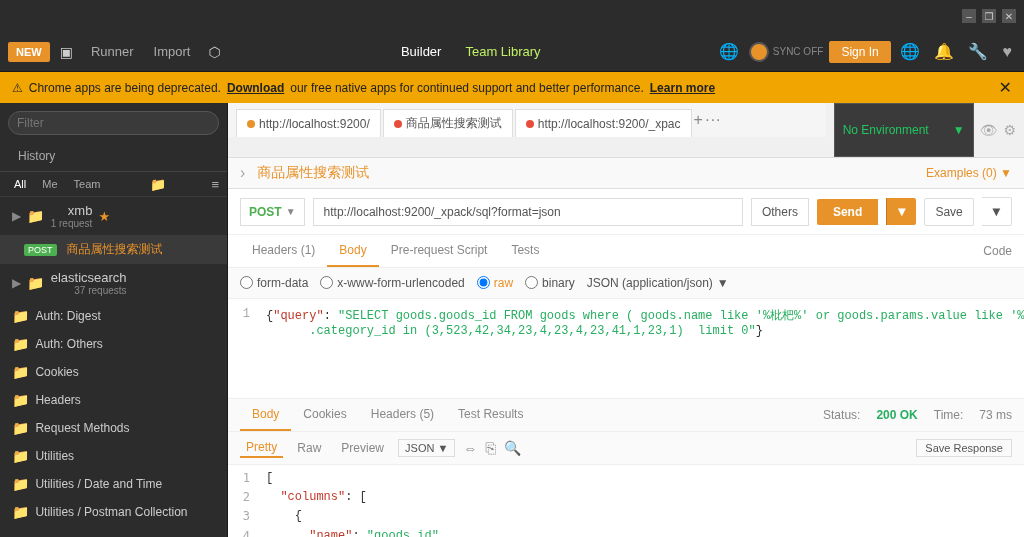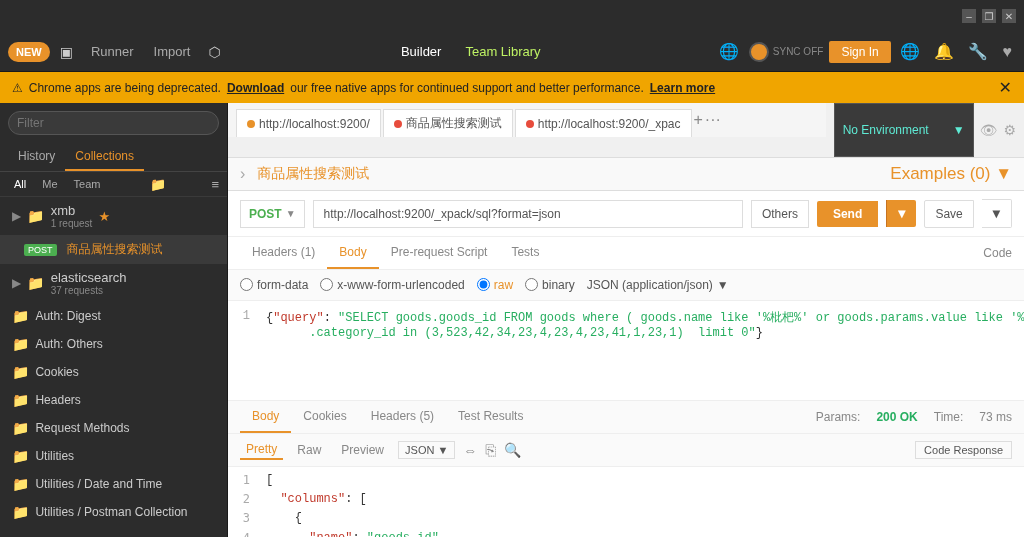--- a/index.html
+++ b/index.html
@@ -5,21 +5,21 @@
     * { box-sizing: border-box; margin: 0; padding: 0; }
     body { font-family: -apple-system, BlinkMacSystemFont, 'Segoe UI', Arial, sans-serif; font-size: 12px; background: #1a1a1a; color: #ccc; overflow: hidden; }
 
     
     .title-bar { display: flex; align-items: center; background: #2c2c2c; height: 32px; padding: 0 8px; gap: 8px; }
     .title-bar-controls { display: flex; gap: 6px; margin-left: auto; }
     .title-bar-control { width: 14px; height: 14px; background: #555; border: none; color: #ccc; cursor: pointer; display: flex; align-items: center; justify-content: center; font-size: 10px; }
 
     
     .top-nav { display: flex; align-items: center; background: #2c2c2c; height: 40px; border-bottom: 1px solid #1a1a1a; padding: 0 8px; gap: 4px; }
-    .new-btn { background: #e8922a; color: white; font-weight: bold; font-size: 11px; padding: 4px 8px; border: none; cursor: pointer; border-radius: 10px; }
+    .new-btn { background: #e8922a; color: white; font-weight: bold; font-size: 11px; padding: 4px 8px; border: none; cursor: pointer; border-radius: 2px; }
     .nav-icon-btn { background: none; border: none; color: #ccc; cursor: pointer; padding: 4px 6px; font-size: 14px; display: flex; align-items: center; }
     .nav-text-btn { background: none; border: none; color: #aaa; cursor: pointer; padding: 4px 8px; font-size: 13px; }
     .nav-title { flex: 1; text-align: center; display: flex; justify-content: center; gap: 24px; }
     .nav-title-item { color: #bef264; cursor: pointer; font-size: 13px; padding: 4px 0; }
     .nav-title-item.active { color: white; }
     .nav-right { display: flex; align-items: center; gap: 6px; margin-left: auto; }
     .sync-area { display: flex; align-items: center; gap: 4px; }
     .sync-dot { width: 20px; height: 20px; border-radius: 50%; background: #e8922a; border: 2px solid #555; }
     .sync-text { color: #888; font-size: 10px; }
     .sign-in-btn { background: #e8922a; color: white; border: none; padding: 4px 12px; cursor: pointer; font-size: 12px; border-radius: 2px; }
@@ -39,40 +39,40 @@
     .sidebar-search input { width: 100%; background: #3a3a3a; border: 1px solid #555; color: #ccc; padding: 4px 8px; border-radius: 12px; font-size: 12px; outline: none; }
     .sidebar-tabs { display: flex; border-bottom: 1px solid #444; padding: 0 8px; }
     .sidebar-tab { padding: 6px 10px; cursor: pointer; color: #aaa; font-size: 12px; border-bottom: 2px solid transparent; }
     .sidebar-tab.active { color: #e8922a; border-bottom-color: #e8922a; }
     .sidebar-filter { display: flex; align-items: center; padding: 4px 8px; gap: 4px; border-bottom: 1px solid #3a3a3a; }
     .filter-btn { background: none; border: none; color: #aaa; cursor: pointer; font-size: 11px; padding: 2px 6px; }
     .filter-btn.active { color: white; }
     .filter-icon-btn { background: none; border: none; color: #aaa; cursor: pointer; font-size: 13px; margin-left: auto; }
     .sidebar-list { flex: 1; overflow-y: auto; }
     .sidebar-item { padding: 6px 12px; cursor: pointer; display: flex; align-items: center; gap: 6px; }
-    .sidebar-item-header { display: flex; flex-direction: column; }
+    .sidebar-item-header { display: flex; flex-direction: column; align-items: flex-end; }
     .xmb-item { display: flex; align-items: center; padding: 6px 12px; gap: 6px; }
     .xmb-star { color: #e8922a; font-size: 13px; }
     .post-tag { background: #4CAF50; color: white; font-size: 9px; padding: 1px 4px; border-radius: 2px; margin-right: 4px; }
     .active-request { background: #3a3a3a; }
 
     
     .content { flex: 1; display: flex; flex-direction: column; background: #fff; color: #333; overflow: hidden; }
     .request-tabs { display: flex; align-items: center; background: #f5f5f5; border-bottom: 1px solid #ddd; padding: 0 8px; height: 34px; gap: 2px; }
     .req-tab { display: flex; align-items: center; background: #fff; border: 1px solid #ddd; border-bottom: none; padding: 4px 10px; font-size: 12px; color: #555; cursor: pointer; gap: 4px; height: 28px; margin-top: 6px; }
     .req-tab.active { background: #fff; border-bottom-color: white; }
     .req-tab-dot { width: 8px; height: 8px; border-radius: 50%; background: #e74c3c; }
     .req-tab-dot.orange { background: #e8922a; }
     .tab-add-btn { background: none; border: none; cursor: pointer; font-size: 16px; color: #888; }
     .tab-more-btn { background: none; border: none; cursor: pointer; font-size: 16px; color: #888; }
 
     
     .req-header { display: flex; align-items: center; padding: 6px 12px; background: #f9f9f9; border-bottom: 1px solid #ddd; gap: 8px; }
     .req-title { font-size: 14px; color: #e8922a; font-weight: 500; flex: 1; }
-    .examples-btn { color: #e8922a; font-size: 17px; cursor: pointer; background: none; border: none; }
+    .examples-btn { color: #e8922a; font-size: 12px; cursor: pointer; background: none; border: none; }
 
     
     .request-bar { display: flex; align-items: center; padding: 8px 12px; gap: 8px; background: #fff; border-bottom: 1px solid #eee; }
     .method-select { background: white; border: 1px solid #ddd; padding: 6px 8px; font-size: 12px; cursor: pointer; display: flex; align-items: center; gap: 4px; color: #4CAF50; font-weight: bold; }
     .method-select .chevron { color: #888; font-size: 10px; }
     .url-input { flex: 1; border: 1px solid #ddd; padding: 6px 10px; font-size: 12px; outline: none; color: #555; }
     .params-btn { background: none; border: 1px solid #ddd; padding: 6px 10px; font-size: 12px; cursor: pointer; color: #555; }
     .send-btn { background: #e8922a; color: white; border: none; padding: 6px 16px; font-size: 12px; cursor: pointer; font-weight: 700; border-radius: 2px 0 0 2px; }
     .send-dropdown { background: #e8922a; color: white; border: none; padding: 6px 8px; cursor: pointer; border-left: 1px solid #c77320; border-radius: 0 2px 2px 0; }
     .save-btn { background: none; border: 1px solid #ddd; padding: 6px 10px; font-size: 12px; cursor: pointer; color: #555; border-radius: 2px 0 0 2px; }
@@ -112,21 +112,21 @@
     .format-select { background: none; border: 1px solid #ddd; padding: 2px 6px; font-size: 11px; cursor: pointer; color: #555; }
     .resp-icon-btn { background: none; border: none; font-size: 14px; color: #888; cursor: pointer; }
     .save-resp-btn { background: none; border: 1px solid #ddd; padding: 2px 8px; font-size: 11px; cursor: pointer; color: #555; margin-left: auto; }
 
     
     .response-body { flex: 1; overflow-y: auto; background: #fff; padding: 0; display: flex; }
     .resp-line-numbers { padding: 4px 8px; color: #aaa; text-align: right; min-width: 30px; user-select: none; font-family: monospace; font-size: 12px; line-height: 1.6; }
     .resp-code { flex: 1; padding: 4px 8px; font-family: 'Courier New', monospace; font-size: 12px; color: #333; white-space: pre; line-height: 1.6; }
 
     
-    .env-select { display: flex; align-items: center; border: 1px solid #555; background: #3a3a3a; color: #5eead4; padding: 19px 8px; gap: 4px; font-size: 12px; cursor: pointer; min-width: 140px; }
+    .env-select { display: flex; align-items: center; border: 1px solid #555; background: #3a3a3a; color: #22c55e; padding: 19px 8px; gap: 4px; font-size: 12px; cursor: pointer; min-width: 140px; }
     .env-select .chevron { margin-left: auto; }
     .env-icon-btn { background: none; border: none; color: #aaa; cursor: pointer; font-size: 14px; }
 
     
     ::-webkit-scrollbar { width: 6px; height: 6px; }
     ::-webkit-scrollbar-track { background: #f1f1f1; }
     ::-webkit-scrollbar-thumb { background: #ccc; border-radius: 3px; }
   </style>
 </head>
 <body>
@@ -174,21 +174,20 @@
 </div>
 
 <div class="main-layout">
 
   <div class="sidebar">
     <div class="sidebar-search">
       <input type="text" placeholder="Filter" style="">
     </div>
     <div class="sidebar-tabs">
       <div class="sidebar-tab">History</div>
-      <div class="sidebar-tab active">Collections</div>
     </div>
     <div class="sidebar-filter">
       <button class="filter-btn active">All</button>
       <button class="filter-btn">Me</button>
       <button class="filter-btn">Team</button>
       <button class="filter-icon-btn">📁</button>
       <button class="filter-icon-btn">≡</button>
     </div>
     <div class="sidebar-list">
 
@@ -338,39 +337,39 @@
       <div class="code-content">{<span class="code-key">"query"</span>: <span class="code-string">"SELECT goods.goods_id FROM goods where ( goods.name like '%枇杷%' or goods.params.value like '%枇杷%' or goods.params.value like '%枇杷%' ) and goods</span>
       <span class="code-string">.category_id in (3,523,42,34,23,4,23,4,23,41,1,23,1)  limit 0"</span>}</div>
     </div>
 
     <div class="response-tabs">
       <div class="resp-tab active">Body</div>
       <div class="resp-tab">Cookies</div>
       <div class="resp-tab">Headers (5)</div>
       <div class="resp-tab">Test Results</div>
       <div class="resp-status">
-        <span>Params:</span>
+        <span>Status:</span>
         <span class="status-ok">200 OK</span>
         <span>Time:</span>
         <span>73 ms</span>
       </div>
     </div>
 
     <div class="resp-toolbar">
       <button class="resp-view-btn active">Pretty</button>
       <button class="resp-view-btn">Raw</button>
       <button class="resp-view-btn">Preview</button>
       <div class="format-select">
         <span>JSON</span>
         <span>▼</span>
       </div>
       <button class="resp-icon-btn">⇔</button>
       <button class="resp-icon-btn">⎘</button>
       <button class="resp-icon-btn">🔍</button>
-      <button class="save-resp-btn">Code Response</button>
+      <button class="save-resp-btn">Save Response</button>
     </div>
 
     <div class="response-area">
       <div class="response-body">
         <div class="resp-line-numbers">
           <div>1</div>
           <div>2</div>
           <div>3</div>
           <div>4</div>
           <div>5</div>

